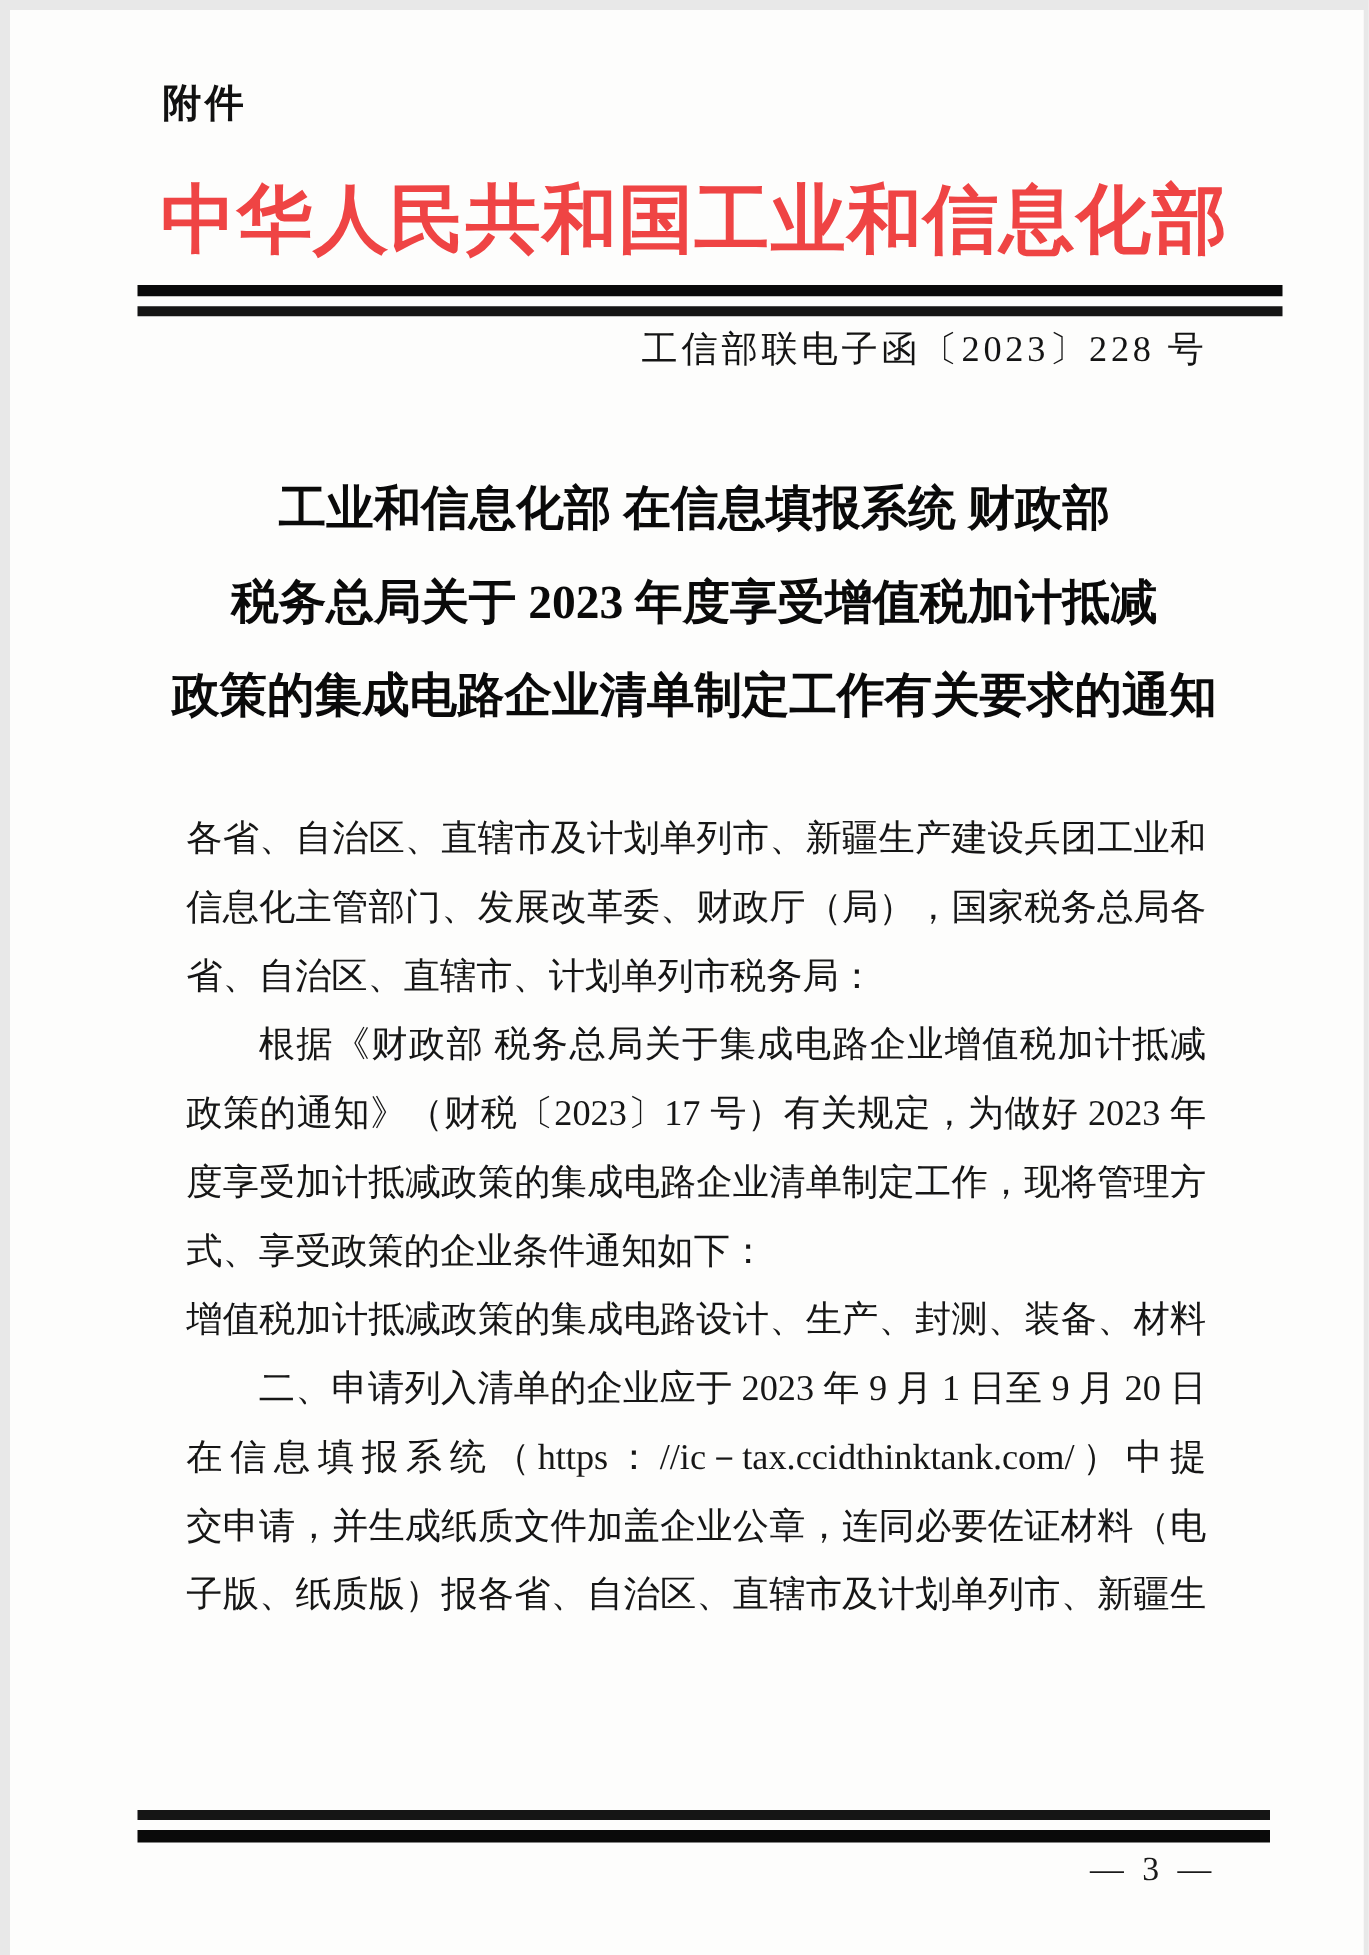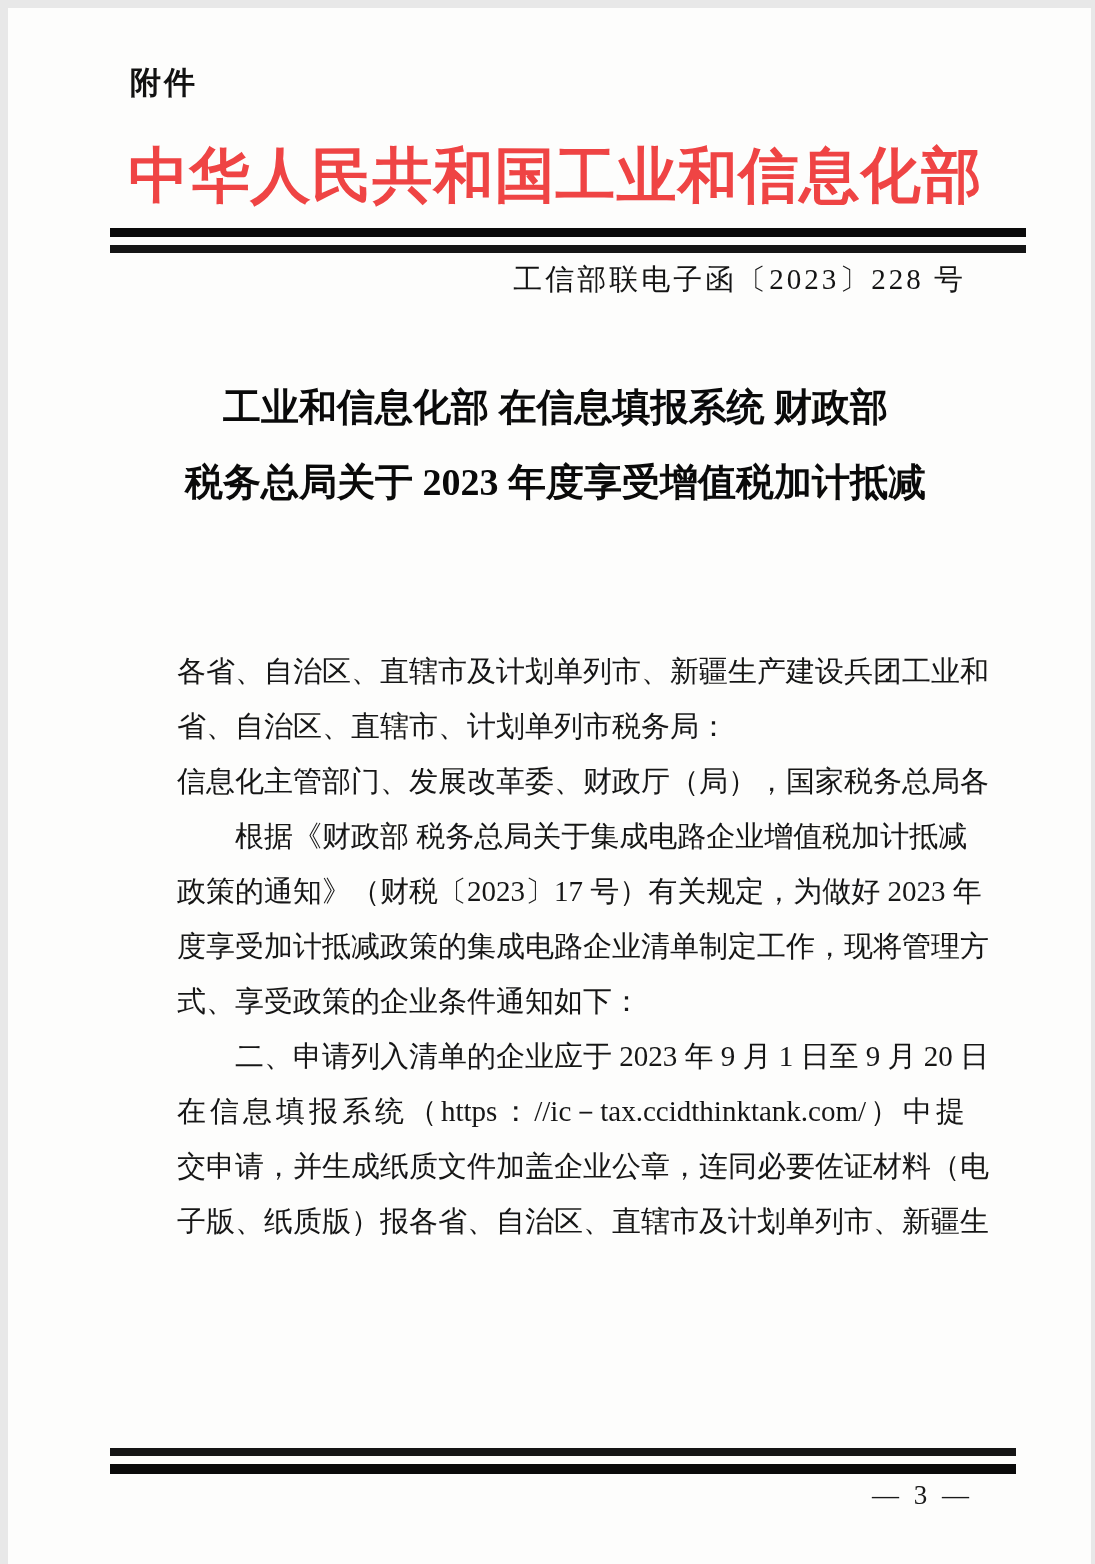--- a/index.html
+++ b/index.html
@@ -78,21 +78,20 @@
     width: 832px;
     font-size: 29px;
     color: #161616;
   }
   .body-line {
     height: 55px;
     line-height: 55px;
     white-space: nowrap;
     text-align: justify;
     text-align-last: justify;
-    margin-left: 28px;
   }
   .body-line.no-fill {
     text-align: left;
     text-align-last: left;
   }
   .body-line.indent { text-indent: 2em; }
 
   .footer-rule {
     position: absolute;
     top: 1436px;
@@ -126,31 +125,33 @@
     <div class="thick"></div>
     <div class="gap"></div>
     <div class="thin"></div>
   </div>
 
   <div class="doc-number">工信部联电子函〔2023〕228 号</div>
 
   <div class="doc-title">
     <div>工业和信息化部 在信息填报系统 财政部</div>
     <div>税务总局关于 2023 年度享受增值税加计抵减</div>
+    <div>政策的集成电路企业清单制定工作有关要求的通知</div>
   </div>
 
   <div class="doc-body">
 
   <div class="body-line">各省、自治区、直辖市及计划单列市、新疆生产建设兵团工业和</div>
+      <div class="body-line">信息化主管部门、发展改革委、财政厅（局），国家税务总局各</div>
       <div class="body-line no-fill">省、自治区、直辖市、计划单列市税务局：</div>
-      <div class="body-line">信息化主管部门、发展改革委、财政厅（局），国家税务总局各</div>
       <div class="body-line indent">根据《财政部 税务总局关于集成电路企业增值税加计抵减</div>
       <div class="body-line">政策的通知》（财税〔2023〕17 号）有关规定，为做好 2023 年</div>
       <div class="body-line">度享受加计抵减政策的集成电路企业清单制定工作，现将管理方</div>
       <div class="body-line no-fill">式、享受政策的企业条件通知如下：</div>
+      <div class="body-line">增值税加计抵减政策的集成电路设计、生产、封测、装备、材料</div>
       <div class="body-line indent">二、申请列入清单的企业应于 2023 年 9 月 1 日至 9 月 20 日</div>
       <div class="body-line">在信息填报系统（https：//ic－tax.ccidthinktank.com/）中提</div>
       <div class="body-line">交申请，并生成纸质文件加盖企业公章，连同必要佐证材料（电</div>
       <div class="body-line">子版、纸质版）报各省、自治区、直辖市及计划单列市、新疆生</div>
     </div>
 
   <div class="footer-rule">
     <div class="thin"></div>
     <div class="gap"></div>
     <div class="thick"></div>

